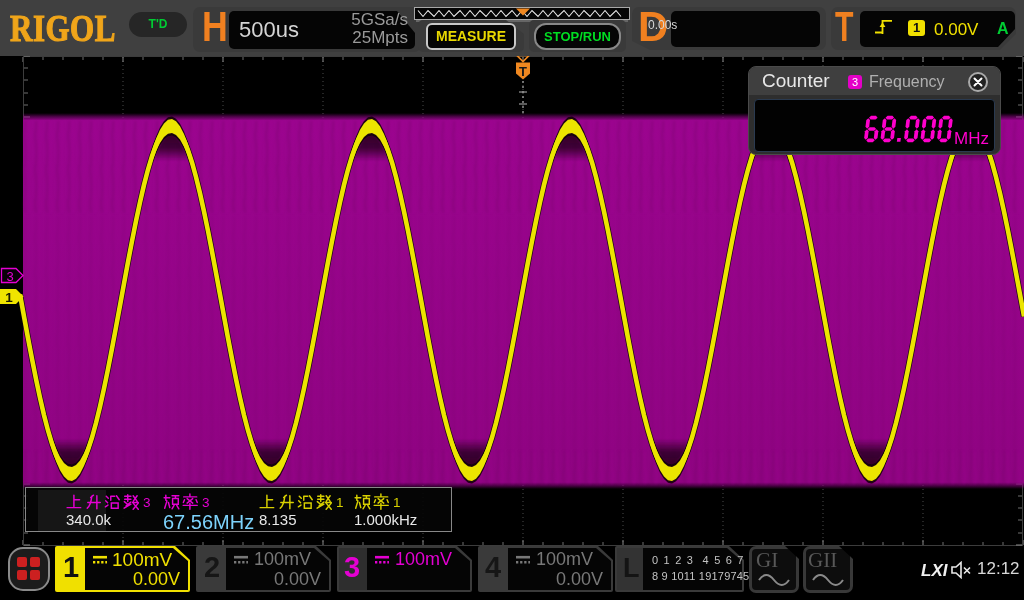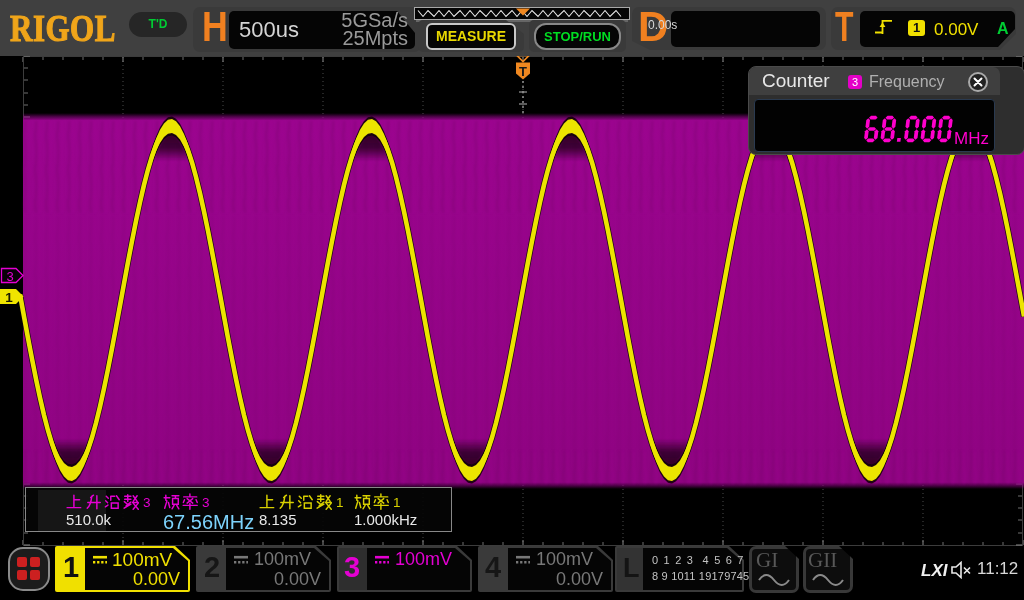--- a/index.html
+++ b/index.html
@@ -277,21 +277,21 @@
 </svg>
 
 <div class="abs" style="left:0;top:0;width:1024px;height:56px;background:#404040">
   <div class="abs" style="left:10px;top:7px;font-family:'Liberation Serif',serif;font-weight:bold;font-size:31px;color:#f0a51a;letter-spacing:0.5px;-webkit-text-stroke:0.9px #f0a51a;transform:scaleY(1.22);transform-origin:left top">RIGOL</div>
   <div class="abs" style="left:129px;top:12px;width:58px;height:25px;border-radius:13px;background:#262626;text-align:center;line-height:25px;color:#00cc33;font-weight:bold;font-size:12px">T'D</div>
 
   <div class="abs" style="left:193px;top:7px;width:228px;height:45px;background:#3a3a3a;border-radius:7px"></div>
   <div class="abs" style="left:202px;top:3px;color:#f08020;font-weight:bold;font-size:42px;transform:scaleX(0.85);transform-origin:left top">H</div>
   <div class="abs" style="left:229px;top:11px;width:186px;height:38px;background:#050505;border-radius:5px;clip-path:polygon(0 0, 168px 0, 100% 22px, 100% 100%, 0 100%)"></div>
   <div class="abs" style="left:239px;top:17px;color:#d4d4d4;font-size:22px">500us</div>
-  <div class="abs" style="left:300px;top:11px;width:108px;text-align:right;color:#9a9a9a;font-size:20px;line-height:18px">5GSa/s<br>25Mpts</div>
+  <div class="abs" style="left:300px;top:11px;width:108px;text-align:right;color:#9a9a9a;font-size:17px;line-height:18px">5GSa/s<br>25Mpts</div>
 
   <div class="abs" style="left:414px;top:7px;width:216px;height:13px;background:#050505;border:1px solid #a8a8a8"></div>
   <svg class="abs" style="left:414px;top:7px" width="216" height="13" viewBox="414 7 216 13">
     <polyline points="418,10.5 423,16.5 428,10.5 434,16.5 439,10.5 444,16.5 449,10.5 454,16.5 460,10.5 465,16.5 470,10.5 475,16.5 480,10.5 486,16.5 491,10.5 496,16.5 501,10.5 506,16.5 512,10.5 517,16.5 522,10.5 527,16.5 532,10.5 538,16.5 543,10.5 548,16.5 553,10.5 558,16.5 564,10.5 569,16.5 574,10.5 579,16.5 584,10.5 590,16.5 595,10.5 600,16.5 605,10.5 610,16.5 616,10.5 621,16.5" fill="none" stroke="#e8e8e8" stroke-width="1.1"></polyline>
     <path d="M516,8.5 L530,8.5 L523,15.5 Z" fill="#f08820"></path>
   </svg>
   <div class="abs" style="left:416px;top:20px;width:212px;height:2px;background:#666"></div>
 
   <div class="abs" style="left:418px;top:20px;width:106px;height:32px;background:#3a3a3a;border-radius:5px;clip-path:polygon(0 0,88px 0,100% 14px,100% 100%,0 100%)"></div>
   <div class="abs" style="left:426px;top:23px;width:90px;height:27px;background:#050505;border:2px solid #c8c8c8;border-radius:6px;text-align:center;line-height:23px;color:#e8d800;font-weight:bold;font-size:14px">MEASURE</div>
@@ -309,21 +309,21 @@
   <div class="abs" style="left:860px;top:11px;width:155px;height:36px;background:#050505;border-radius:5px;clip-path:polygon(0 0,100% 0,100% 18px,138px 100%,0 100%)"></div>
   <svg class="abs" style="left:874px;top:16px" width="20" height="20" viewBox="0 0 20 20">
     <path d="M1,16.5 L8.5,16.5 M8.5,18 L8.5,4 M8.5,4.8 L18,4.8" fill="none" stroke="#f0e000" stroke-width="1.8"></path>
     <path d="M8.5,6.2 L5.6,11 L11.4,11 Z" fill="#f0e000"></path>
   </svg>
   <div class="abs" style="left:908px;top:20px;width:17px;height:16px;background:#f0e000;border-radius:3px;text-align:center;line-height:16px;color:#111;font-weight:bold;font-size:13px">1</div>
   <div class="abs" style="left:934px;top:20px;color:#f0e000;font-size:17px">0.00V</div>
   <div class="abs" style="left:997px;top:20px;color:#00cc33;font-weight:bold;font-size:16px">A</div>
 </div>
 
-<div class="abs" style="left:748px;top:66px;width:277px;height:89px;background:#2e2e2e;border-radius:8px;border:1px solid #4a4a4a">
+<div class="abs" style="left:748px;top:66px;width:253px;height:89px;background:#2e2e2e;border-radius:8px;border:1px solid #4a4a4a">
   <div class="abs" style="left:0;top:0;width:251px;height:28px;background:#3f3f3f;border-radius:7px 7px 0 0"></div>
   <div class="abs" style="left:13px;top:3px;color:#e8e8e8;font-size:19px">Counter</div>
   <div class="abs" style="left:99px;top:8px;width:14px;height:14px;background:#e400c8;border-radius:3px;text-align:center;line-height:14px;color:#fff;font-size:11px">3</div>
   <div class="abs" style="left:120px;top:6px;color:#b0b0b0;font-size:16px">Frequency</div>
   <div class="abs" style="left:219px;top:5px;width:20px;height:20px;border:2px solid #aaa;border-radius:50%;background:#222"></div>
   <svg class="abs" style="left:224px;top:10px" width="10" height="10" viewBox="0 0 10 10">
       <path d="M1.5,1.5 L8.5,8.5 M8.5,1.5 L1.5,8.5" stroke="#fff" stroke-width="2" stroke-linecap="round"></path>
     </svg>
   <div class="abs" style="left:5px;top:32px;width:241px;height:53px;background:#020202;border:1px solid #2a3a50;border-radius:4px"></div>
   <svg class="abs" style="left:110px;top:48px" width="100" height="28" viewBox="0 0 100 28">
@@ -392,21 +392,21 @@
         <text x="77" y="13.5" font-size="13.5" fill="#d8d000" font-family="Liberation Sans, sans-serif">1</text>
       </svg>
     </div>
   <div class="abs" style="left:328px;top:5px;width:50px;height:16px">
       <svg width="50" height="18" viewBox="0 0 50 18" style="position:absolute;left:0;top:0">
         <path d="M2.5,1.5 V6 M1,3.8 H6 M3.5,6.5 L1.5,13 M4.8,8 L6,12.5 M8,2 H14 M11,2 V4.2 M8.5,4.5 H13.5 V9.5 H8.5 Z M9.8,10.5 L8,13.5 M12.2,10.5 L14,13.5" transform="translate(0.0,0.5) scale(1.13)" stroke="#d8d000" stroke-width="1.3" fill="none" stroke-linecap="round"></path>
         <path d="M7,0.5 V2.8 M1.5,3 H13 M4.5,4.5 L9.5,8.5 M9.5,4.5 L4.5,8.5 M2.2,5.5 L1.2,8 M12.5,5.5 L13.5,8 M1,10.5 H13.5 M7,8.8 V14" transform="translate(19.0,0.5) scale(1.13)" stroke="#d8d000" stroke-width="1.3" fill="none" stroke-linecap="round"></path>
         <text x="39" y="13.5" font-size="13.5" fill="#d8d000" font-family="Liberation Sans, sans-serif">1</text>
       </svg>
     </div>
-  <div class="abs" style="left:40px;top:23px;color:#e8e8e8;font-size:15px">510.0k</div>
+  <div class="abs" style="left:40px;top:23px;color:#e8e8e8;font-size:15px">340.0k</div>
   <div class="abs" style="left:137px;top:23px;color:#7dd3fc;font-size:20px">67.56MHz</div>
   <div class="abs" style="left:233px;top:23px;color:#e8e8e8;font-size:15px">8.135</div>
   <div class="abs" style="left:328px;top:23px;color:#e8e8e8;font-size:15px">1.000kHz</div>
 </div>
 
 <div class="abs" style="left:0;top:546px;width:1024px;height:54px;background:#000">
 
   <div class="abs" style="left:8px;top:1px;width:42px;height:44px;background:#1c1c1c;border:2px solid #8a8a8a;border-radius:15px">
     <div class="abs" style="left:7px;top:8px;width:10px;height:10px;background:#cc2020;border-radius:2px"></div>
     <div class="abs" style="left:20px;top:8px;width:10px;height:10px;background:#cc2020;border-radius:2px"></div>
@@ -473,14 +473,14 @@
   <div class="abs" style="left:808px;top:2px;color:#585858;font-size:21px;font-family:'Liberation Serif',serif">GII</div>
   <svg class="abs" style="left:811px;top:26px" width="34" height="16" viewBox="0 0 34 16">
       <path d="M2,8 Q9,-2 17,8 Q25,18 32,8" fill="none" stroke="#8a8a8a" stroke-width="2"></path>
     </svg>
 
   <div class="abs" style="left:921px;top:15px;color:#f0f0f0;font-weight:bold;font-style:italic;font-size:17px">LXI</div>
   <svg class="abs" style="left:951px;top:15px" width="22" height="18" viewBox="0 0 22 18">
     <path d="M1,6 L5,6 L10,1.5 L10,16.5 L5,12 L1,12 Z" fill="none" stroke="#e8e8e8" stroke-width="1.6"></path>
     <path d="M13,6.5 L19,12.5 M19,6.5 L13,12.5" stroke="#e8e8e8" stroke-width="1.6"></path>
   </svg>
-  <div class="abs" style="left:977px;top:13px;color:#d8d8d8;font-size:17px">11:12</div>
+  <div class="abs" style="left:977px;top:13px;color:#d8d8d8;font-size:17px">12:12</div>
 </div>
 
 </body></html>

